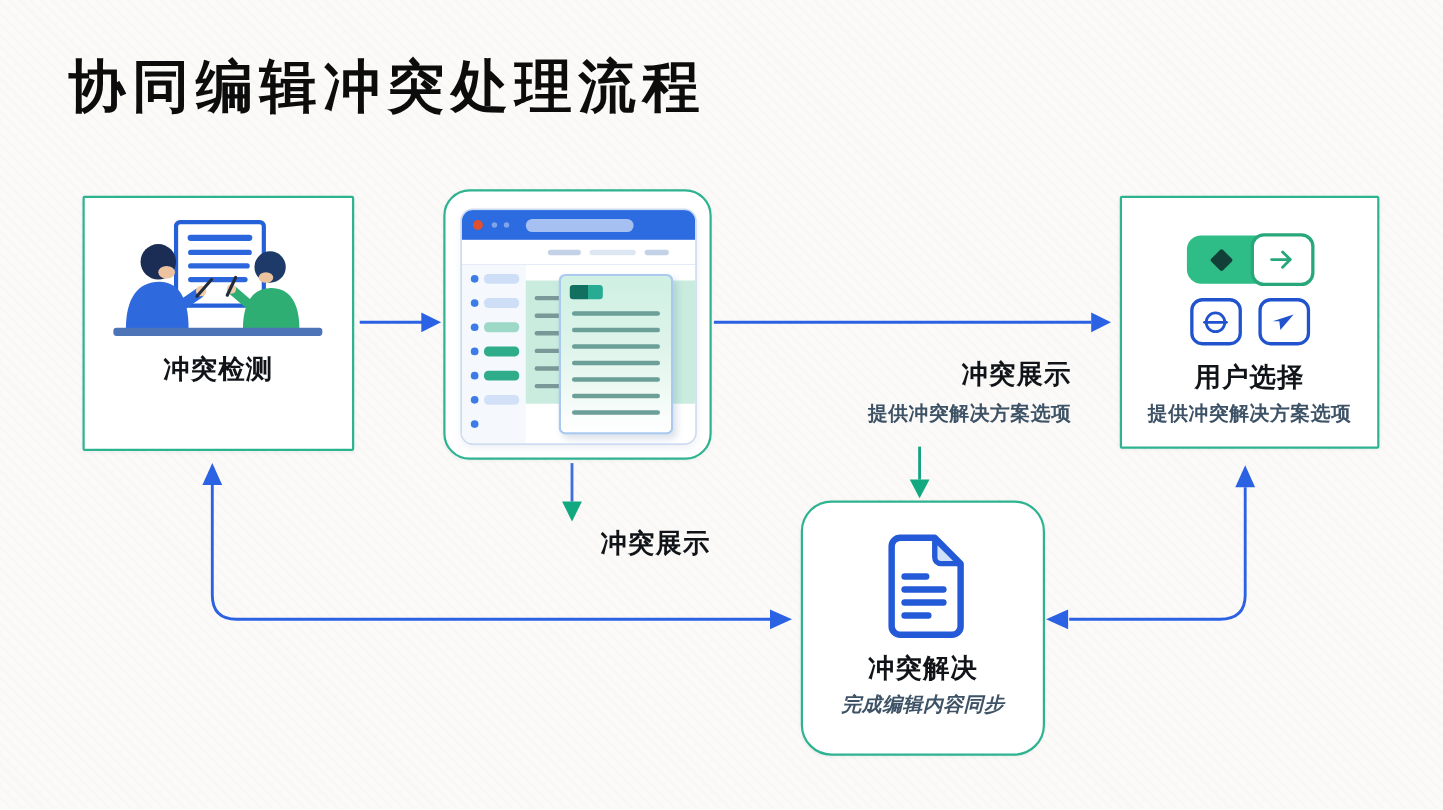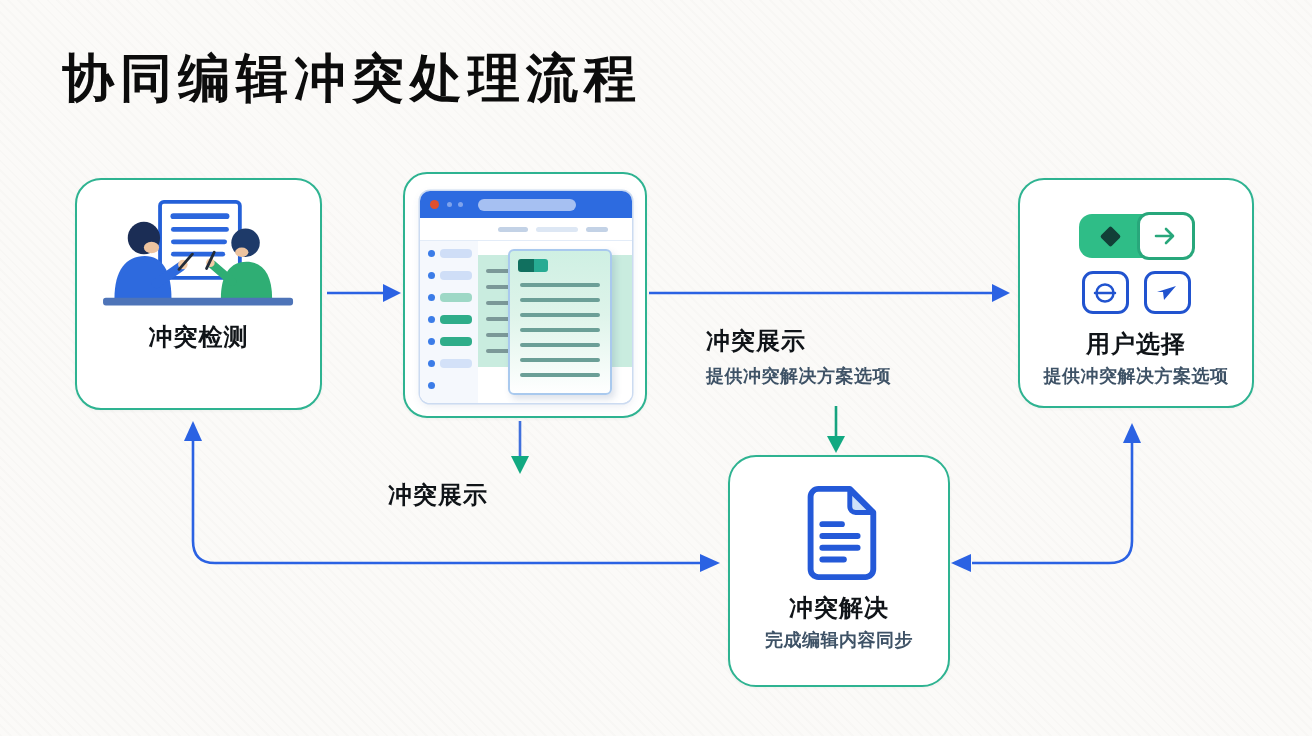--- a/index.html
+++ b/index.html
@@ -9,45 +9,45 @@
     background-image:repeating-linear-gradient(45deg, rgba(120,120,110,0.025) 0 2px, transparent 2px 7px);
     font-family:"Liberation Sans","DejaVu Sans",sans-serif;
   }
   .page-title{
     position:absolute; left:62px; top:44px; margin:0;
     font-size:52px; font-weight:900; letter-spacing:6px; color:#0c0c0c;
   }
   
   .node{
     position:absolute; background:#ffffff;
-    border:2.5px solid #2eb391; border-radius:26px;
+    border:2.5px solid #2eb391; border-radius:2px;
     box-shadow:0 1px 3px rgba(40,80,70,0.06);
     display:flex; flex-direction:column; align-items:center;
     box-sizing:border-box; z-index:2;
   }
   .node-title{ font-size:24px; font-weight:800; color:#101418; letter-spacing:1px; line-height:30px;}
   .node-sub{ font-size:18px; font-weight:600; color:#3e5266; letter-spacing:0.5px; line-height:24px; white-space:nowrap;}
-  .float-label{ position:absolute; text-align:left; z-index:2;}
+  .float-label{ position:absolute; text-align:right; z-index:2;}
   .float-label .node-sub{ margin-top:8px;}
 
   #node-detection{ left:75px; top:178px; width:247px; height:232px;}
   #node-detection svg{ margin-top:20px;}
   #node-detection .node-title{ margin-top:8px;}
   #node-detection .node-sub{ margin-top:5px;}
 
   #node-preview{ left:403px; top:172px; width:244px; height:246px; border-radius:24px;}
 
   #node-choice{ left:1018px; top:178px; width:236px; height:230px;}
   #node-choice .node-title{ margin-top:15px;}
   #node-choice .node-sub{ margin-top:5px;}
 
   #node-resolution{ left:728px; top:455px; width:222px; height:232px; border-radius:28px;}
   #node-resolution svg{ margin-top:28px;}
   #node-resolution .node-title{ margin-top:12px;}
-  #node-resolution .node-sub{ margin-top:5px;}
+  #node-resolution .node-sub{ margin-top:5px;font-style:italic;}
 
   #label-display-right{ left:706px; top:326px; width:268px;}
   #label-display-bottom{ left:388px; top:480px; width:258px;}
 
   
   .browser{
     position:absolute; left:15px; top:17px; width:212px; height:212px;
     background:#fff; border-radius:10px;
     box-shadow:0 0 0 1.5px #ccdbf1, 0 3px 8px rgba(70,100,150,0.12);
     overflow:hidden;

